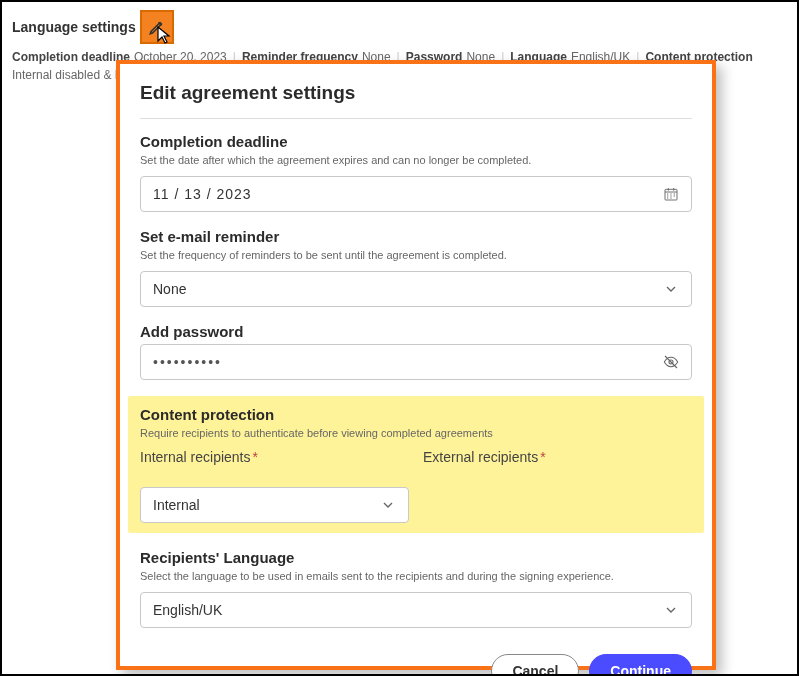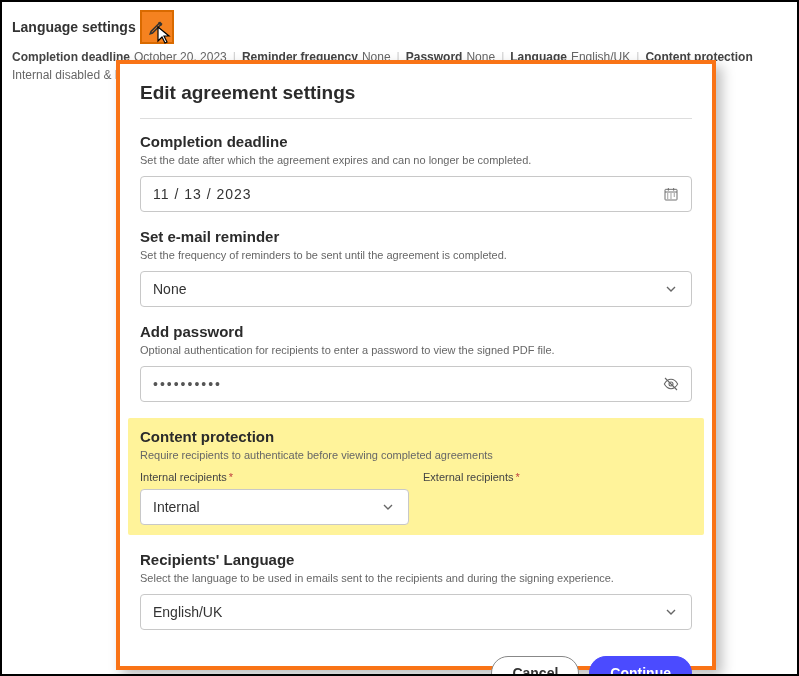--- a/index.html
+++ b/index.html
@@ -20,21 +20,21 @@
   .modal-title { font-size: 19px; font-weight: 600; color: #2b2b2b; margin-bottom: 14px; }
   .hr { border: none; border-top: 1px solid #ddd; margin-bottom: 14px; }
 
   .section { margin-bottom: 16px; }
   .section.hl { background: #fff39a; padding: 10px 12px; margin-left: -12px; margin-right: -12px; border-radius: 2px; }
   .sec-title { font-size: 15px; font-weight: 600; color: #2b2b2b; margin-bottom: 4px; }
   .sec-desc { font-size: 11px; color: #666; margin-bottom: 10px; }
 
   .field-row { display: flex; gap: 14px; }
   .field-col { flex: 1; display: flex; flex-direction: column; }
-  .field-label { font-size: 11px; color: #444; margin-bottom: 6px; }
+  .field-label { font-size: 14px; color: #444; margin-bottom: 22px; }
   .field-label .req { color: #c04040; margin-left: 2px; }
 
   .control { position: relative; }
   .input, .select {
     width: 100%; height: 36px; border: 1px solid #c8c8c8; border-radius: 4px;
     padding: 0 12px; font-size: 14px; color: #333; background: #fff;
     display: flex; align-items: center; justify-content: space-between; gap: 48px;
   }
   .input .date { letter-spacing: 1px; color: #333; }
   .input .dots { letter-spacing: 2px; color: #555; }
@@ -111,21 +111,20 @@
           <svg viewBox="0 0 24 24" fill="none" stroke="#666" stroke-width="2">
               <path d="M6 9l6 6 6-6"></path>
             </svg>
         </span>
       </div>
     </div>
   </div>
 
   <div class="section">
     <div class="sec-title">Add password</div>
-    <div class="sec-desc">Optional authentication for recipients to enter a password to view the signed PDF file.</div>
     <div class="control">
       <div class="input">
         <span class="dots">••••••••••</span>
         <span class="icon-right eye">
           <svg viewBox="0 0 24 24" fill="none" stroke="#666" stroke-width="1.6">
               <path d="M2 12s4-7 10-7 10 7 10 7-4 7-10 7S2 12 2 12z"></path>
               <circle cx="12" cy="12" r="3"></circle>
               <path d="M3 3l18 18"></path>
             </svg>
         </span>

